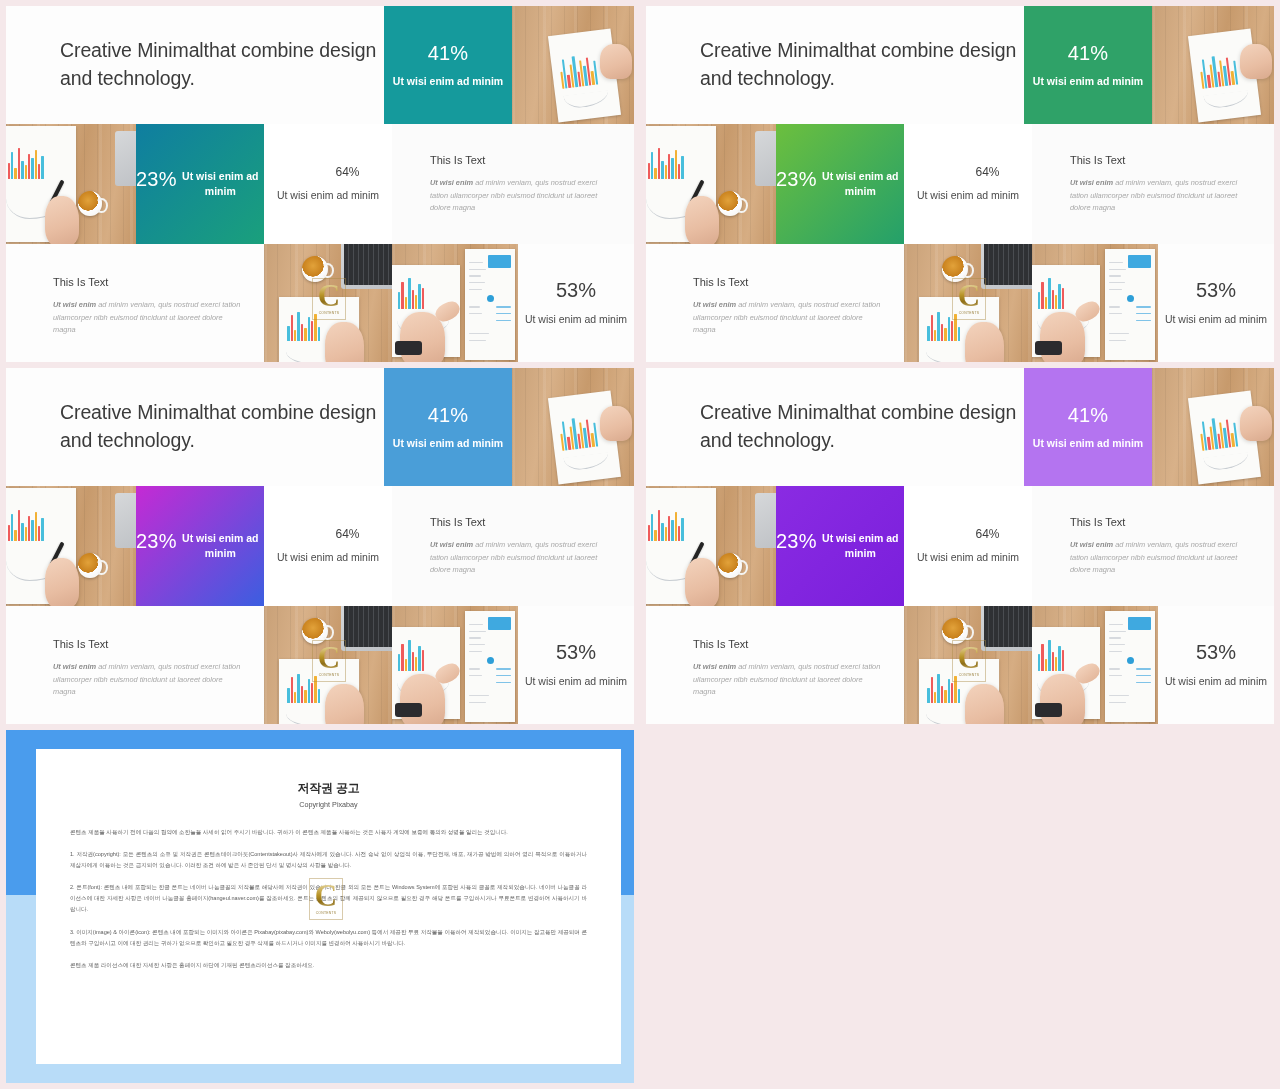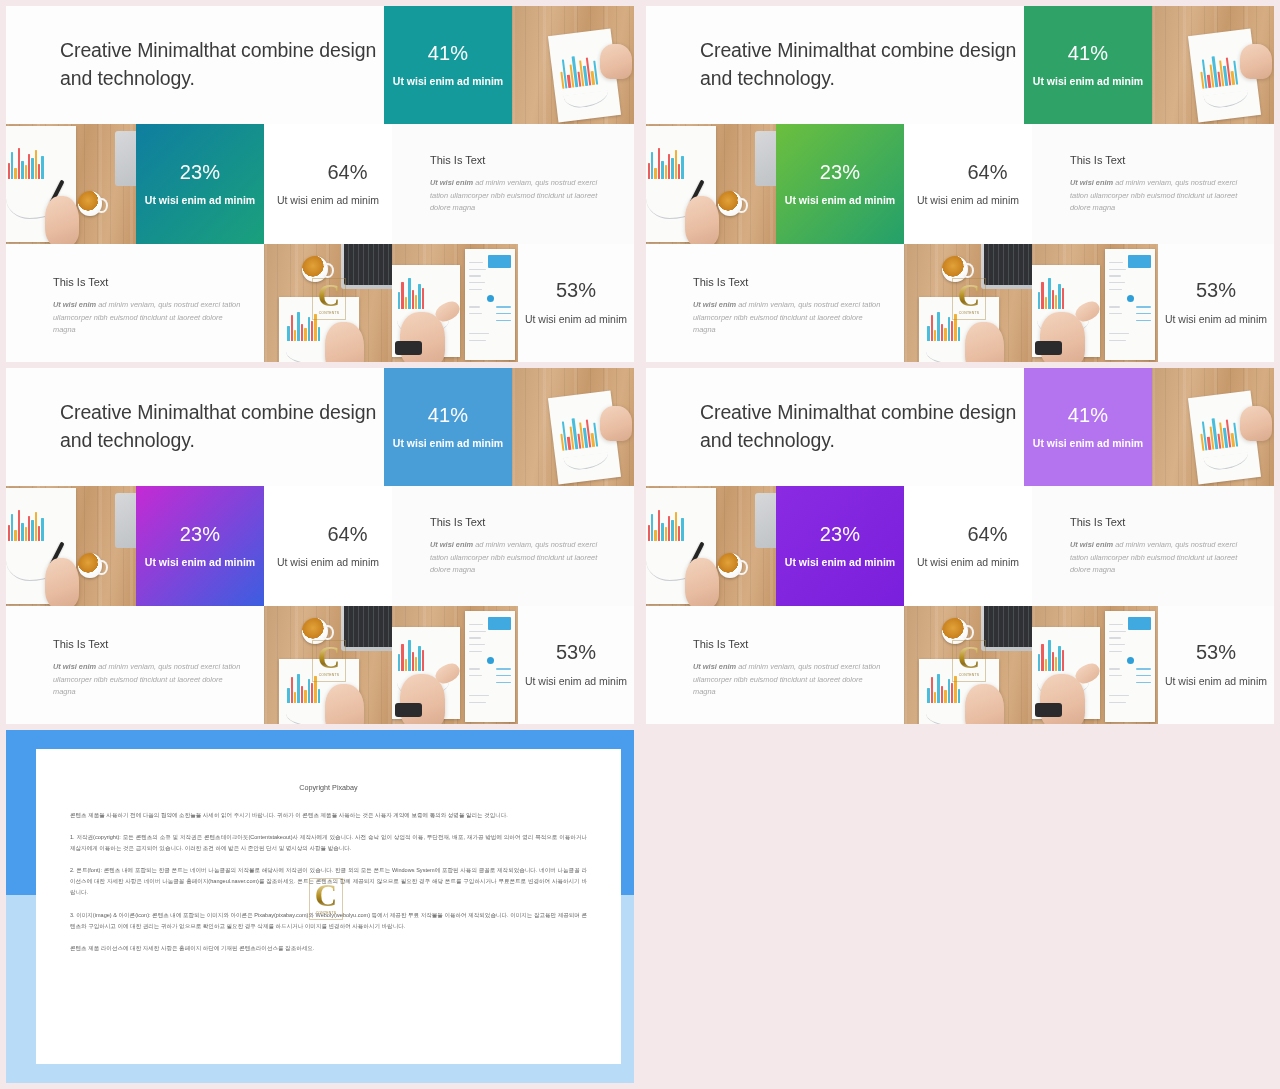--- a/index.html
+++ b/index.html
@@ -42,32 +42,32 @@
   .stat-tile .sub { font-size: 10.5px; line-height: 1.42; font-weight: 600; }
 
   .photo { position: absolute; overflow: hidden; }
   .p-desk1 { left: 506px; top: 0; width: 122px; height: 118px; }
 
   
   .row2 { position: absolute; left: 0; top: 118px; width: 628px; height: 120px; }
   .p-desk2 { left: 0; top: 0; width: 130px; height: 120px; }
   .tile23 {
     position: absolute; left: 130px; top: 0; width: 128px; height: 120px;
-    display: flex; flex-direction: column; align-items: center; justify-content: center;
+    display: flex; flex-direction: row; align-items: center; justify-content: center;
     color: #ffffff; text-align: center;
   }
   .tile23 .big { font-size: 20px; margin-bottom: 9px; letter-spacing: .2px; }
   .tile23 .sub { font-size: 10.5px; line-height: 1.42; font-weight: 600; }
   .tile64 {
     position: absolute; left: 258px; top: 0; width: 128px; height: 120px;
     background: #ffffff;
     display: flex; flex-direction: column; align-items: center; justify-content: center;
     color: #4a4a4a; text-align: center;
   }
-  .tile64 .big { font-size: 20px; margin-bottom: 9px; color: #3f3f3f; margin-left: 39px; }
+  .tile64 .big { font-size: 12px; margin-bottom: 9px; color: #3f3f3f; margin-left: 39px; }
   .tile64 .sub { font-size: 10.5px; line-height: 1.42; color: #4a4a4a; }
   .textblock {
     position: absolute; left: 386px; top: 0; width: 242px; height: 120px;
     background: #fbfbfb; padding: 30px 24px 0 38px;
   }
   .tb-title { font-size: 11px; color: #3e3e3e; font-weight: 400; margin-bottom: 11px; }
   .tb-body { font-size: 7.4px; line-height: 1.72; color: #a8a8a8; font-style: italic; }
   .tb-body b { color: #8d8d8d; font-style: italic; font-weight: 700; }
 
   
@@ -762,20 +762,21 @@
         <div class="big">53%</div>
         <div class="sub">Ut wisi enim ad minim</div>
       </div>
     </div>
   </div>
 
   <div id="slide-5">
     <div class="cr-bg-top"></div>
     <div class="cr-bg-bot"></div>
     <div class="cr-card">
+      <div class="cr-title">저작권 공고</div>
       <div class="cr-sub">Copyright Pixabay</div>
       <div class="cr-p">콘텐츠 제품을 사용하기 전에 다음의 협약에 소한늘을 사세히 읽어 주시기 바랍니다. 귀하가 이 콘텐츠 제품을 사용하는 것은 사용자 계약에 보증에 동의와 성명을 알리는 것입니다.</div>
       <div class="cr-p">1. 저작권(copyright): 모든 콘텐츠의 소유 및 저작권은 콘텐츠테이크아웃(Contentstakeout)사 제작사에게 있습니다. 사전 승낙 없이 상업적 이용, 무단전재, 배포, 재가공 방법에 의하여 영리 목적으로 이용하거나 제삼자에게 이용하는 것은 금지되어 있습니다. 이러한 조건 하에 받은 사 존안된 단서 및 명시상의 사항을 받습니다.</div>
       <div class="cr-p">2. 폰트(font): 콘텐츠 내에 포함되는 한글 폰트는 네이버 나눔글꼴의 저작물로 해당사에 저작권이 있습니다. 한글 외의 모든 폰트는 Windows System에 포함된 사용의 글꼴로 제작되었습니다. 네이버 나눔글꼴 라이선스에 대한 자세한 사항은 네이버 나눔글꼴 홈페이지(hangeul.naver.com)를 참조하세요. 폰트는 콘텐츠의 함께 제공되지 않으므로 필요한 경우 해당 폰트를 구입하시거나 무료폰트로 변경하여 사용하시기 바랍니다.</div>
       <div class="cr-p">3. 이미지(image) &amp; 아이콘(icon): 콘텐츠 내에 포함되는 이미지와 아이콘은 Pixabay(pixabay.com)와 Weboly(webolyu.com) 등에서 제공한 무료 저작물을 이용하여 제작되었습니다. 이미지는 참고용만 제공되며 콘텐츠와 구입하시고 이에 대한 권리는 귀하가 없으므로 확인하고 필요한 경우 삭제를 하드시거나 이미지를 변경하여 사용하시기 바랍니다.</div>
       <div class="cr-p">콘텐츠 제품 라이선스에 대한 자세한 사항은 홈페이지 하단에 기재된 콘텐츠라이선스를 참조하세요.</div>
     </div>
     <div class="watermark" style="left:303px;top:148px;z-index:50;">
       <span class="wm-c">C</span>
       <span class="wm-t">CONTENTS</span>

